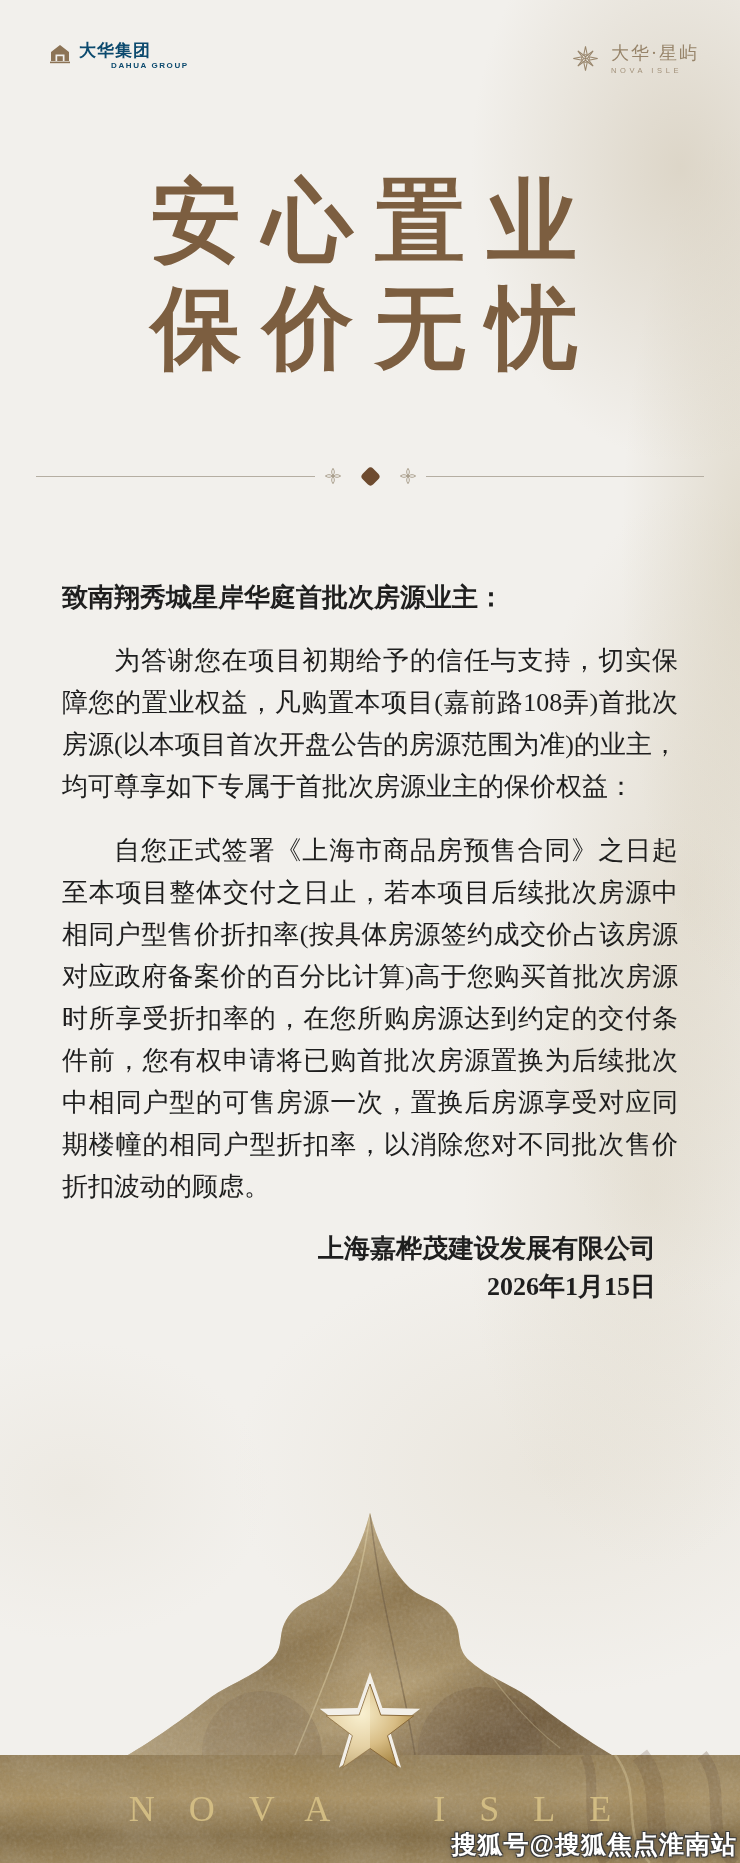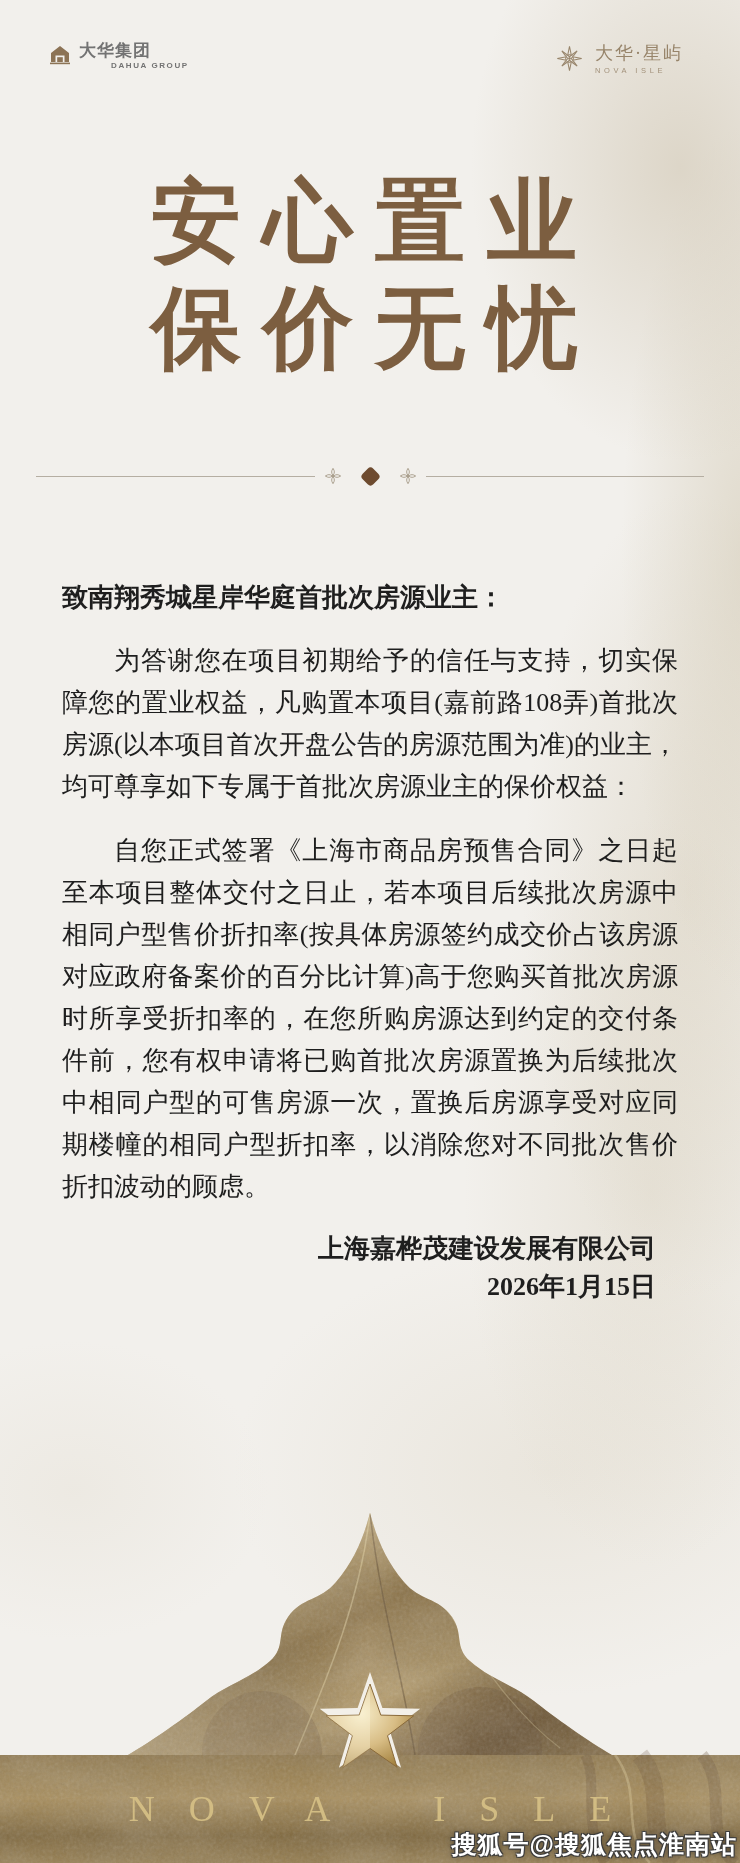--- a/index.html
+++ b/index.html
@@ -8,26 +8,26 @@
   
   .marble{position:absolute;inset:0;pointer-events:none;background:
     radial-gradient(ellipse 300px 420px at 92% 9%,  rgba(203,192,170,.55), transparent 70%),
     radial-gradient(ellipse 180px 620px at 101% 30%, rgba(206,196,172,.5),  transparent 70%),
     radial-gradient(ellipse 230px 560px at 93% 48%, rgba(210,200,178,.42), transparent 72%),
     radial-gradient(ellipse 260px 520px at 88% 64%, rgba(212,203,182,.38), transparent 72%),
     radial-gradient(ellipse 420px 300px at 74% 79%, rgba(215,206,186,.30), transparent 75%),
     radial-gradient(ellipse 260px 200px at 10% 80%, rgba(218,210,192,.22), transparent 75%),
     radial-gradient(ellipse 340px 160px at 55% 99%, rgba(214,205,184,.25), transparent 75%);}
   
-  .logo-left{position:absolute;left:48px;top:42px;display:flex;align-items:flex-end;gap:7px;color:#737373;}
+  .logo-left{position:absolute;left:48px;top:42px;display:flex;align-items:flex-start;gap:7px;color:#0c4a6e;}
   .logo-left .cn{font-size:17px;font-weight:700;letter-spacing:1px;line-height:17px;
                  font-family:"Liberation Sans",sans-serif;}
   .logo-left .en{font-size:8px;letter-spacing:1.6px;line-height:10px;margin-top:2px;
                  font-family:"Liberation Sans",sans-serif;font-weight:700;padding-left:32px;}
-  .logo-right{position:absolute;right:57px;top:44px;display:flex;align-items:center;gap:12px;color:#97846a;}
+  .logo-right{position:absolute;right:41px;top:44px;display:flex;align-items:center;gap:12px;color:#97846a;}
   .logo-right .cn{font-size:18px;letter-spacing:2px;line-height:19px;font-weight:500;}
   .logo-right .en{font-size:7.5px;letter-spacing:3.6px;line-height:10px;margin-top:3px;color:#a2917a;
                   font-family:"Liberation Sans",sans-serif;}
   
   .title{position:absolute;top:168px;left:0;right:0;margin:0;text-align:center;
          color:#7c5e40;font-weight:600;font-size:90px;line-height:107px;
          letter-spacing:22px;padding-left:10px;}
   .title span{display:block;}
   
   .divider{position:absolute;top:467px;left:0;right:0;height:18px;display:flex;

